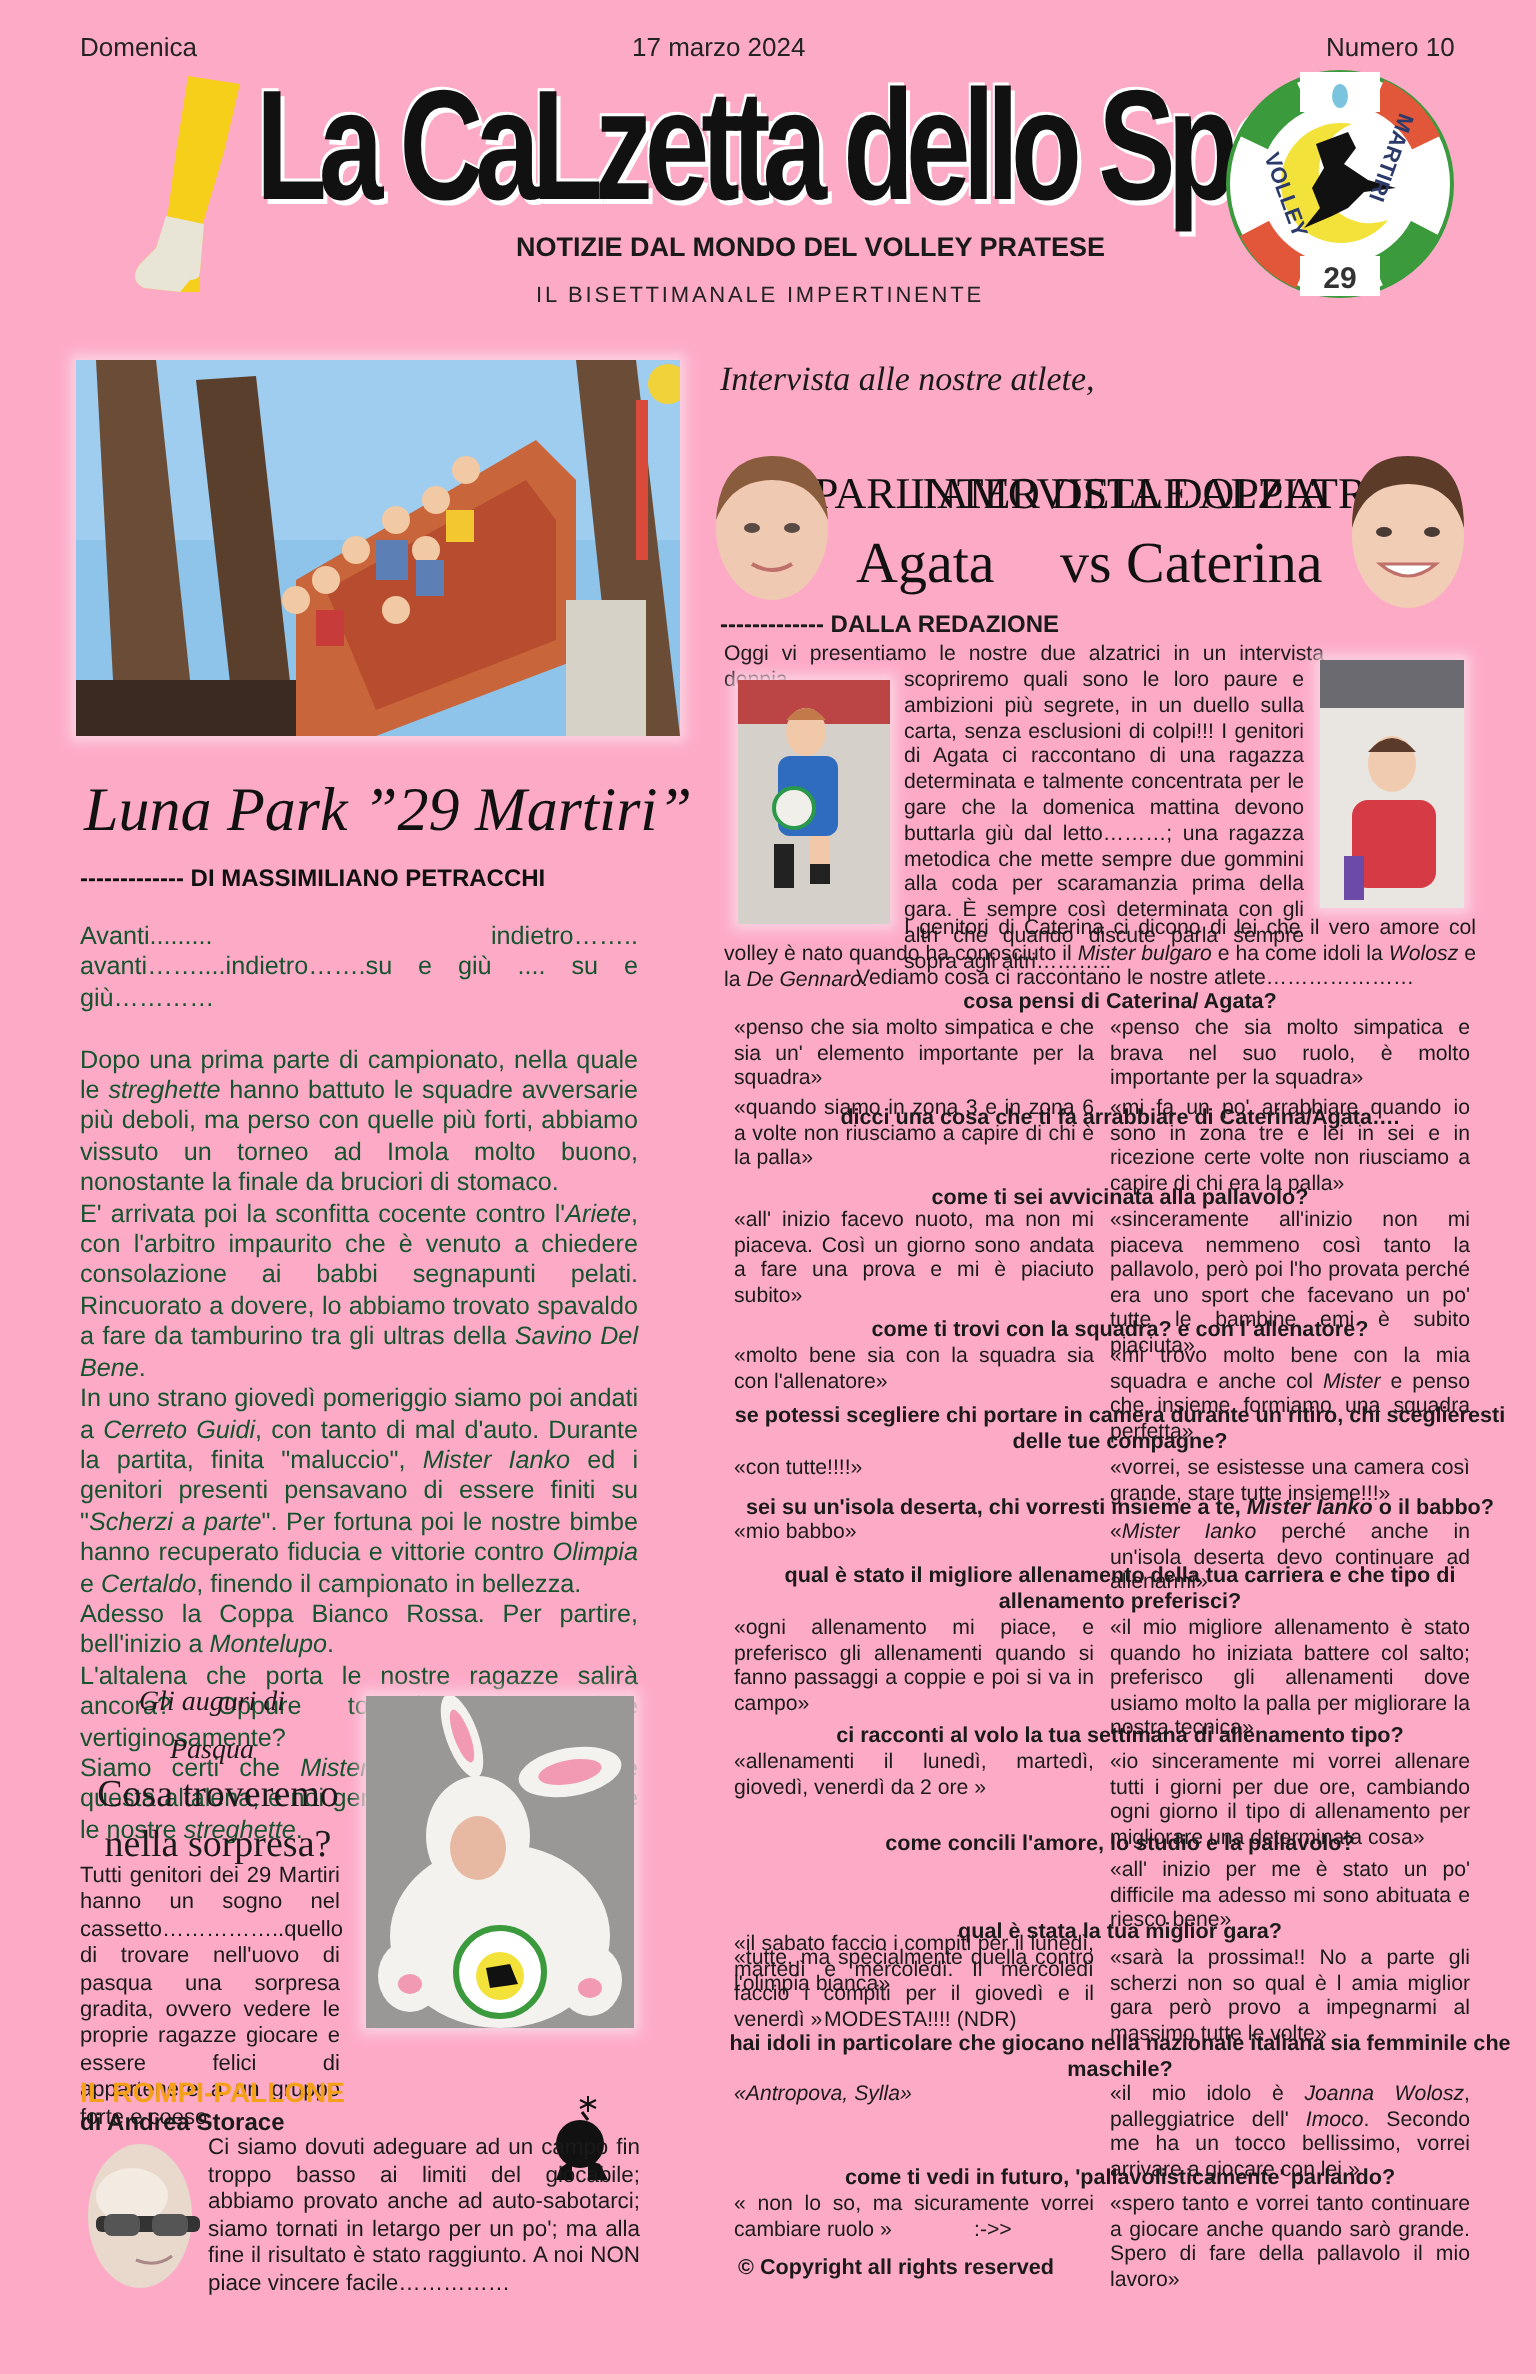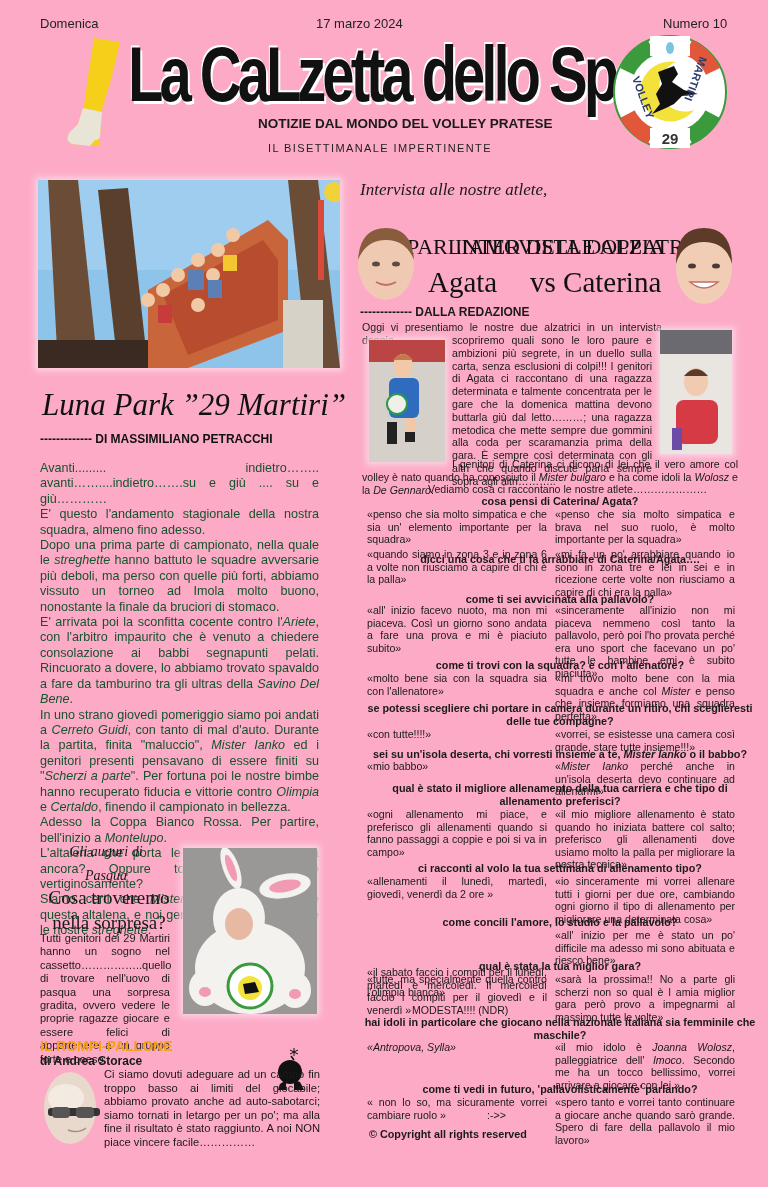--- a/index.html
+++ b/index.html
@@ -124,21 +124,21 @@
     <rect x="0" y="160" width="110" height="28" fill="#3b2a22"></rect>
     <rect x="245" y="120" width="40" height="68" fill="#d7d2c8"></rect>
   </svg>
 </div>
 
 <div class="abs lp-title" style="left:42px;top:387px;">Luna Park ”29 Martiri”</div>
 <div class="abs byline" style="left:40px;top:432px;">------------- DI MASSIMILIANO PETRACCHI</div>
 
 <div class="abs body-text" style="left:40px;top:461px;width:279px;">
   <span>Avanti......... indietro…….. avanti……....indietro…….su e giù .... su e giù…………</span><br>
-  <span>E' questo l'andamento stagionale della nostra squadra, almeno fino adesso.</span><br>
+  <br>
   <span>Dopo una prima parte di campionato, nella quale le</span>
   <i>streghette</i>
   <span>hanno battuto le squadre avversarie più deboli, ma perso con quelle più forti, abbiamo vissuto un torneo ad Imola molto buono, nonostante la finale da bruciori di stomaco.</span><br>
   <span>E' arrivata poi la sconfitta cocente contro l'</span><i>Ariete</i><span>, con l'arbitro impaurito che è venuto a chiedere consolazione ai babbi segnapunti pelati. Rincuorato a dovere, lo abbiamo trovato spavaldo a fare da tamburino tra gli ultras della </span><i>Savino Del Bene</i><span>.</span><br>
   <span>In uno strano giovedì pomeriggio siamo poi andati a </span><i>Cerreto Guidi</i><span>, con tanto di mal d'auto. Durante la partita, finita "maluccio", </span><i>Mister Ianko</i><span> ed i genitori presenti pensavano di essere finiti su "</span><i>Scherzi a parte</i><span>". Per fortuna poi le nostre bimbe hanno recuperato fiducia e vittorie contro </span><i>Olimpia</i><span> e </span><i>Certaldo</i><span>, finendo il campionato in bellezza.</span><br>
   <span>Adesso la Coppa Bianco Rossa. Per partire, bell'inizio a </span><i>Montelupo</i><span>.</span><br>
   <span>L'altalena che porta le nostre ragazze salirà ancora? Oppure tornerà a scendere vertiginosamente?</span><br>
   <span>Siamo certi che </span><i>Mister Ianko</i><span> spingerà forte questa altalena, e noi genitori adoreremo sempre le nostre </span><i>streghette</i><span>.</span>
 </div>
 

